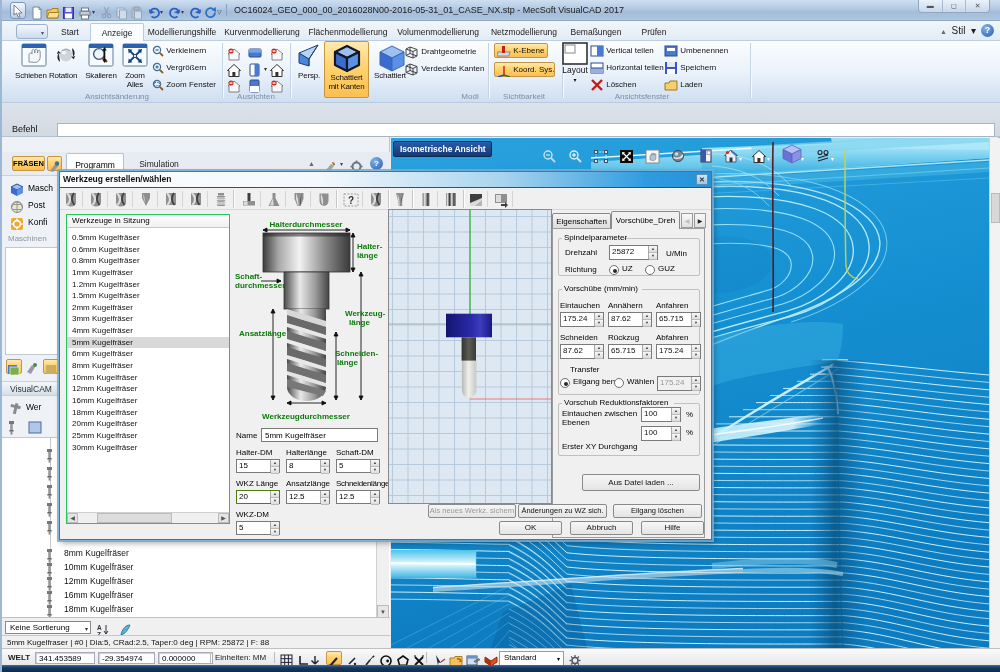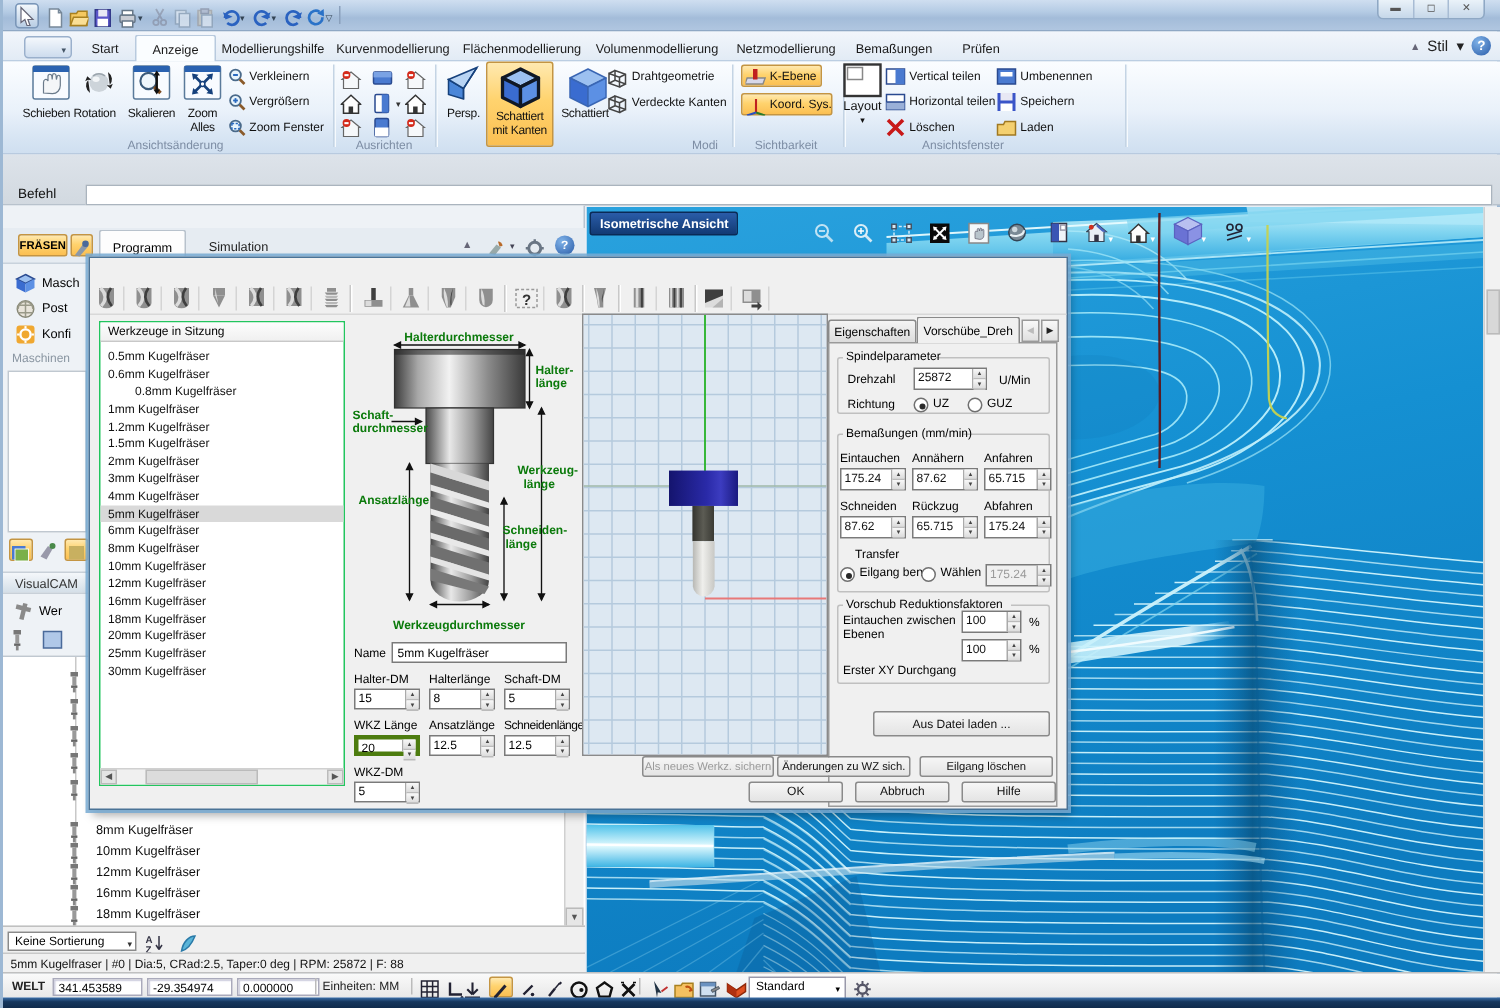--- a/index.html
+++ b/index.html
@@ -72,20 +72,21 @@
       <div class="abs" style="left:187px;top:3px;width:14px;height:14px;"><svg class="win-ic" width="13" height="14" viewBox="0 0 13 14" style="">
           <path d="M11,7 a4.5,4.5 0 1 0 -1.5,3.4" fill="none" stroke="#2a62c0" stroke-width="1.8"></path>
           <path d="M11,3 L11,8 L6,8 Z" fill="#2a62c0" transform="rotate(20 11 7)"></path>
         </svg></div>
       <div class="abs" style="left:202px;top:3px;width:14px;height:14px;"><svg class="win-ic" width="13" height="14" viewBox="0 0 13 14" style="">
           <path d="M11,6.5 a4.5,4.5 0 1 1 -2,-3.6" fill="none" stroke="#2a72c8" stroke-width="1.8"></path>
           <path d="M11.8,1 L12,6 L7.5,4 Z" fill="#2a72c8"></path>
         </svg></div>
       <div class="abs" style="left:215px;top:8px;font-size:6px;color:#345">▽</div>
       <div class="abs" style="left:224px;top:4px;width:1px;height:12px;background:#8aa0bc"></div>
+  <div id="title-text" class="abs">OC16024_GEO_000_00_2016028N00-2016-05-31_01_CASE_NX.stp - MecSoft VisualCAD 2017</div>
   <div class="winbtns abs">
         <div>▬</div>
         <div>◻</div>
         <div style="border:none">✕</div>
       </div>
 </div>
 <div id="tabrow" class="abs">
   <div id="appbtn" class="abs">
         <div style="position:absolute;right:3px;top:4px;font-size:6px;color:#456">▾</div>
       </div>
@@ -664,20 +665,24 @@
       </div>
       <div class="abs" style="left:0;top:498px;width:388px;height:13px;background:#f0f0f0;border-top:1px solid #c8c8c8">
         <div style="padding:1.5px 0 0 5px;font-size:8px;color:#111;white-space:nowrap">5mm Kugelfraser | #0 | Dia:5, CRad:2.5, Taper:0 deg | RPM: 25872 | F: 88</div>
       </div>
     </div>
 <div id="vscroll" class="abs" style="left:987px;top:138px;width:11px;height:510px;background:#f2f2f2;border-left:1px solid #d0d0d0">
       <div class="abs" style="left:1px;top:55px;width:9px;height:30px;background:#d8d8d8;border:1px solid #bbb"></div>
     </div>
 
 <div id="dialog" class="abs" style="left:57px;top:171px;width:653px;height:369px;background:#f0f0f0;border:1px solid #4a7396;box-shadow:0 0 0 2px rgba(120,170,210,0.85),2px 3px 6px rgba(0,0,0,0.35)">
+ <div class="abs" style="left:0;top:0;width:651px;height:16px;background:linear-gradient(90deg,#fbfdfe 0%,#f4f8fc 40%,#a8d4ee 68%,#2f9ce0 90%,#2590d6 100%);border-bottom:1px solid #33536b">
+   <div class="abs" style="left:3px;top:2px;font-size:8.5px;font-weight:bold;color:#111">Werkzeug erstellen/wählen</div>
+   <div class="abs" style="right:3px;top:2px;width:12px;height:11px;background:linear-gradient(#cfe6f6,#9cc8e8);border:1px solid #5a90b8;color:#333;font-size:7px;text-align:center;line-height:10px;font-weight:bold">✕</div>
+ </div>
  <div class="abs" style="left:0;top:17px;width:651px;height:21px;border-bottom:1px solid #d8d8d8">
         <div class="abs" style="left:1px;top:1px;width:21px;height:19px"><svg class="win-ic" width="20" height="18" viewBox="0 0 20 18" style="">
             <rect x="5" y="2" width="10" height="10" fill="#8f8f8f"></rect>
             <path d="M5,12 a5.0,3.5 0 0 0 10,0 Z" fill="#8f8f8f"></path>
             <path d="M6,2 Q12.0,8.0 6.5,14" stroke="#dcdcdc" stroke-width="2.2" fill="none"></path>
             <path d="M13,2 Q8.5,8.0 13.5,14" stroke="#3f3f3f" stroke-width="1.8" fill="none"></path>
           </svg></div>
         <div class="abs" style="left:22px;top:2px;width:1px;height:16px;background:#d4d4d4"></div>
         <div class="abs" style="left:26px;top:1px;width:21px;height:19px"><svg class="win-ic" width="20" height="18" viewBox="0 0 20 18" style="">
             <rect x="5" y="2" width="10" height="10" fill="#8f8f8f"></rect>
@@ -788,21 +793,21 @@
             <rect x="5" y="4" width="5" height="7" fill="#dcdcdc"></rect>
             <path d="M10,13 h4 l0,-2 3,3 -3,3 0,-2 h-4 Z" fill="#3f3f3f"></path>
           </svg></div>
         <div class="abs" style="left:452px;top:2px;width:1px;height:16px;background:#d4d4d4"></div>
       </div>
  <div class="abs" style="left:6px;top:42px;width:164px;height:310px;background:#fff;border:1px solid #22c55e">
    <div style="height:13px;border-bottom:1px solid #c8c8c8;background:linear-gradient(#fdfdfd,#f0f0f0);font-size:8px;padding:1px 0 0 5px">Werkzeuge in Sitzung</div>
    <div style="font-size:8px;color:#111;padding-top:4px">
           <div style="height:11.65px;line-height:11.65px;padding-left:5px;white-space:nowrap">0.5mm Kugelfräser</div>
           <div style="height:11.65px;line-height:11.65px;padding-left:5px;white-space:nowrap">0.6mm Kugelfräser</div>
-          <div style="height:11.65px;line-height:11.65px;padding-left:23px;white-space:nowrap">0.8mm Kugelfräser</div>
+          <div style="height:11.65px;line-height:11.65px;padding-left:5px;white-space:nowrap">0.8mm Kugelfräser</div>
           <div style="height:11.65px;line-height:11.65px;padding-left:5px;white-space:nowrap">1mm Kugelfräser</div>
           <div style="height:11.65px;line-height:11.65px;padding-left:5px;white-space:nowrap">1.2mm Kugelfräser</div>
           <div style="height:11.65px;line-height:11.65px;padding-left:5px;white-space:nowrap">1.5mm Kugelfräser</div>
           <div style="height:11.65px;line-height:11.65px;padding-left:5px;white-space:nowrap">2mm Kugelfräser</div>
           <div style="height:11.65px;line-height:11.65px;padding-left:5px;white-space:nowrap">3mm Kugelfräser</div>
           <div style="height:11.65px;line-height:11.65px;padding-left:5px;white-space:nowrap">4mm Kugelfräser</div>
           <div style="height:11.65px;line-height:11.65px;padding-left:5px;background:#d9d9d9;white-space:nowrap">5mm Kugelfräser</div>
           <div style="height:11.65px;line-height:11.65px;padding-left:5px;white-space:nowrap">6mm Kugelfräser</div>
           <div style="height:11.65px;line-height:11.65px;padding-left:5px;white-space:nowrap">8mm Kugelfräser</div>
           <div style="height:11.65px;line-height:11.65px;padding-left:5px;white-space:nowrap">10mm Kugelfräser</div>
@@ -911,21 +916,21 @@
       <div class="abs" style="left:276px;top:287px;width:44px;height:14px;background:#fff;border:1px solid #7a7a7a">
 <div class="abs" style="left:2px;top:1px;font-size:8px">5</div>
         <div class="spin abs">
           <div>▲</div>
           <div>▼</div>
         </div>
       </div>
       <div class="abs" style="left:176px;top:307px;font-size:8px">WKZ Länge</div>
       <div class="abs" style="left:226px;top:307px;font-size:8px">Ansatzlänge</div>
       <div class="abs" style="left:276px;top:307px;font-size:8px;letter-spacing:-0.3px">Schneidenlänge</div>
-      <div class="abs" style="left:176px;top:318px;width:44px;height:14px;background:#fff;border:3px solid #4d7c0f">
+      <div class="abs" style="left:176px;top:318px;width:44px;height:14px;background:#fff;border:1px solid #4d7c0f">
 <div class="abs" style="left:2px;top:1px;font-size:8px">20</div>
         <div class="spin abs">
           <div>▲</div>
           <div>▼</div>
         </div>
       </div>
       <div class="abs" style="left:226px;top:318px;width:44px;height:14px;background:#fff;border:1px solid #7a7a7a">
 <div class="abs" style="left:2px;top:1px;font-size:8px">12.5</div>
         <div class="spin abs">
           <div>▲</div>
@@ -1023,21 +1028,21 @@
       </div>
       <div class="abs" style="left:606px;top:77px;font-size:8px">U/Min</div>
       <div class="abs" style="left:505px;top:93px;font-size:8px">Richtung</div>
       <div class="abs" style="left:549px;top:93px;width:10px;height:10px;border-radius:50%;background:#fff;border:1px solid #707070">
         <div style="position:absolute;left:2.5px;top:2.5px;width:4px;height:4px;border-radius:50%;background:#2a2a2a"></div>
       </div>
 <div class="abs" style="left:562px;top:92px;font-size:8px;white-space:nowrap">UZ</div>
       <div class="abs" style="left:585px;top:93px;width:10px;height:10px;border-radius:50%;background:#fff;border:1px solid #707070"></div>
 <div class="abs" style="left:598px;top:92px;font-size:8px;white-space:nowrap">GUZ</div>
       <div class="abs" style="left:498px;top:117px;width:142px;height:106px;border:1px solid #c0c0c0;border-radius:2px"></div>
-<div class="abs" style="left:502px;top:111.5px;width:80px;background:#f0f0f0;font-size:8px;white-space:nowrap;padding:0 2px">Bemaßungen  (mm/min)</div>
+<div class="abs" style="left:502px;top:111.5px;width:80px;background:#f0f0f0;font-size:8px;white-space:nowrap;padding:0 2px">Vorschübe  (mm/min)</div>
       <div class="abs" style="left:500px;top:129px;font-size:8px">Eintauchen</div>
       <div class="abs" style="left:548px;top:129px;font-size:8px">Annähern</div>
       <div class="abs" style="left:596px;top:129px;font-size:8px">Anfahren</div>
       <div class="abs" style="left:500px;top:140px;width:44px;height:15px;background:#fff;border:1px solid #7a7a7a">
 <div class="abs" style="left:2px;top:1px;font-size:8px;color:#111">175.24</div>
 <div class="spin abs">
           <div>▲</div>
           <div>▼</div>
         </div>
       </div>

